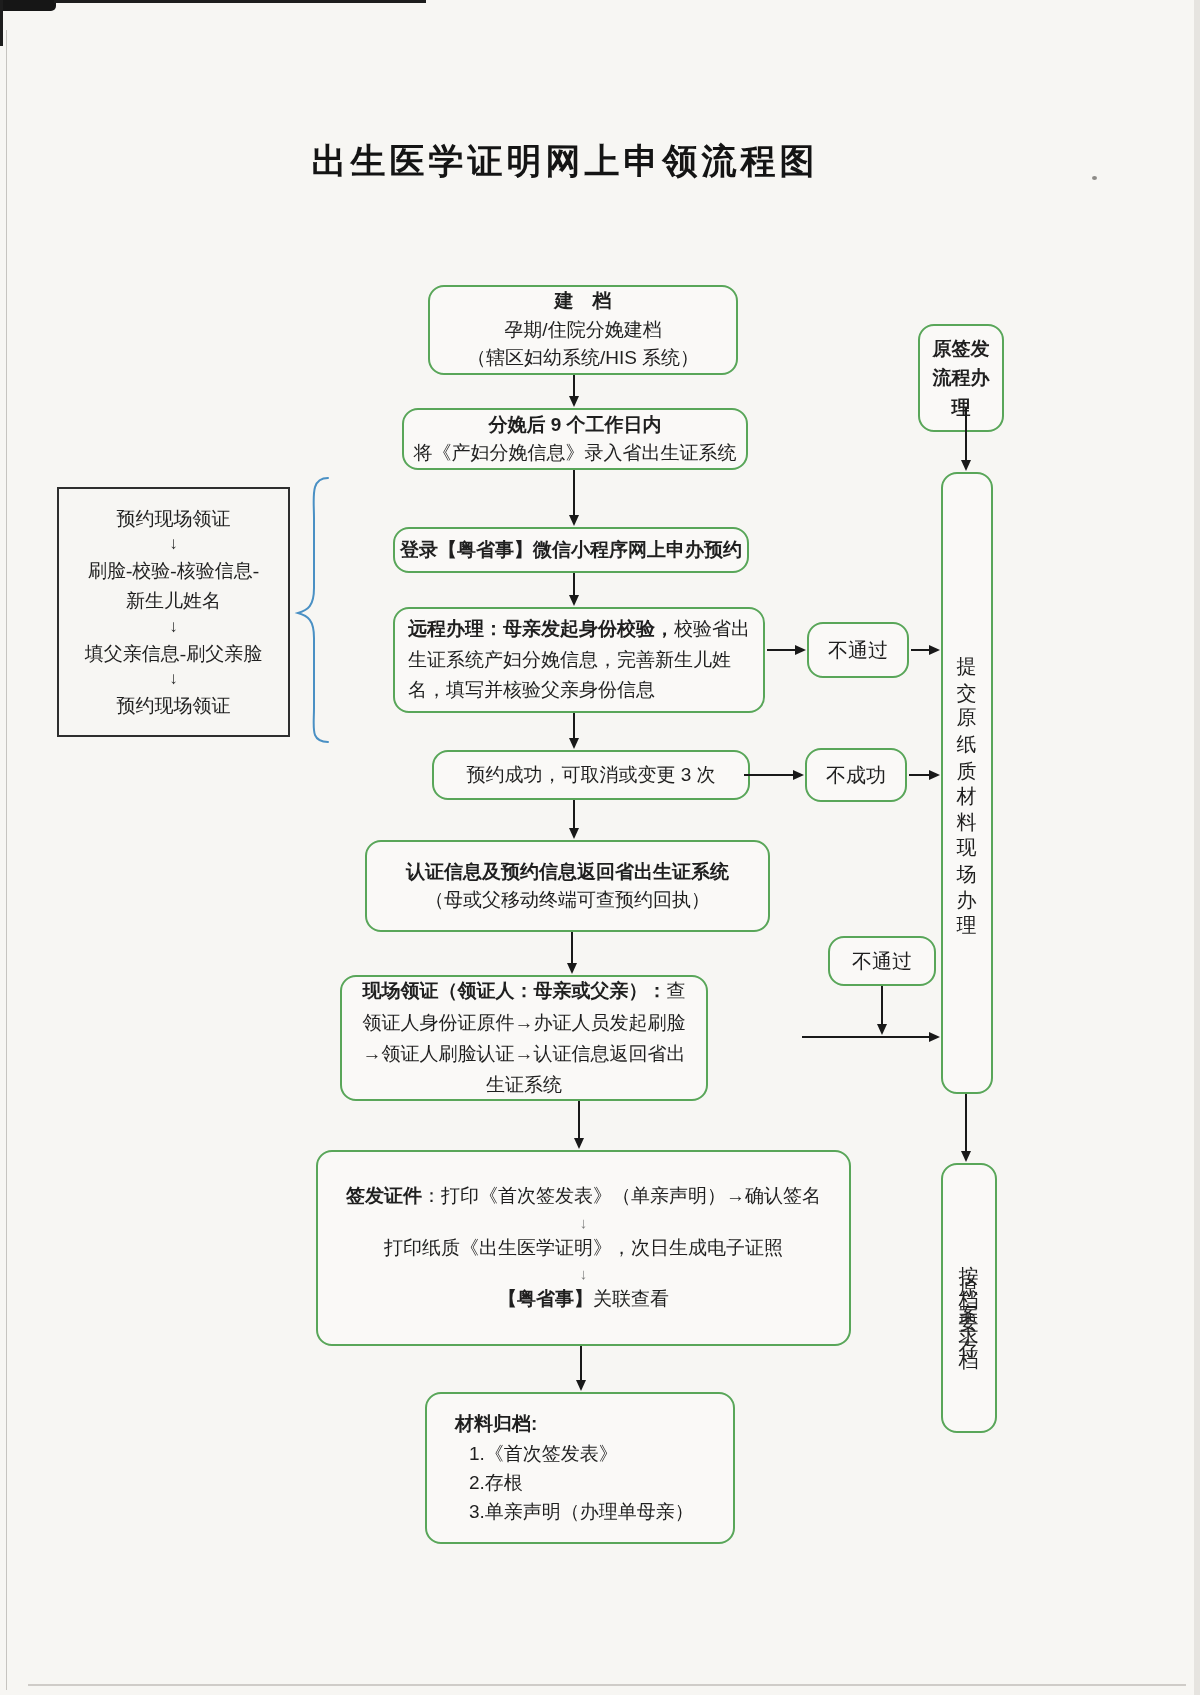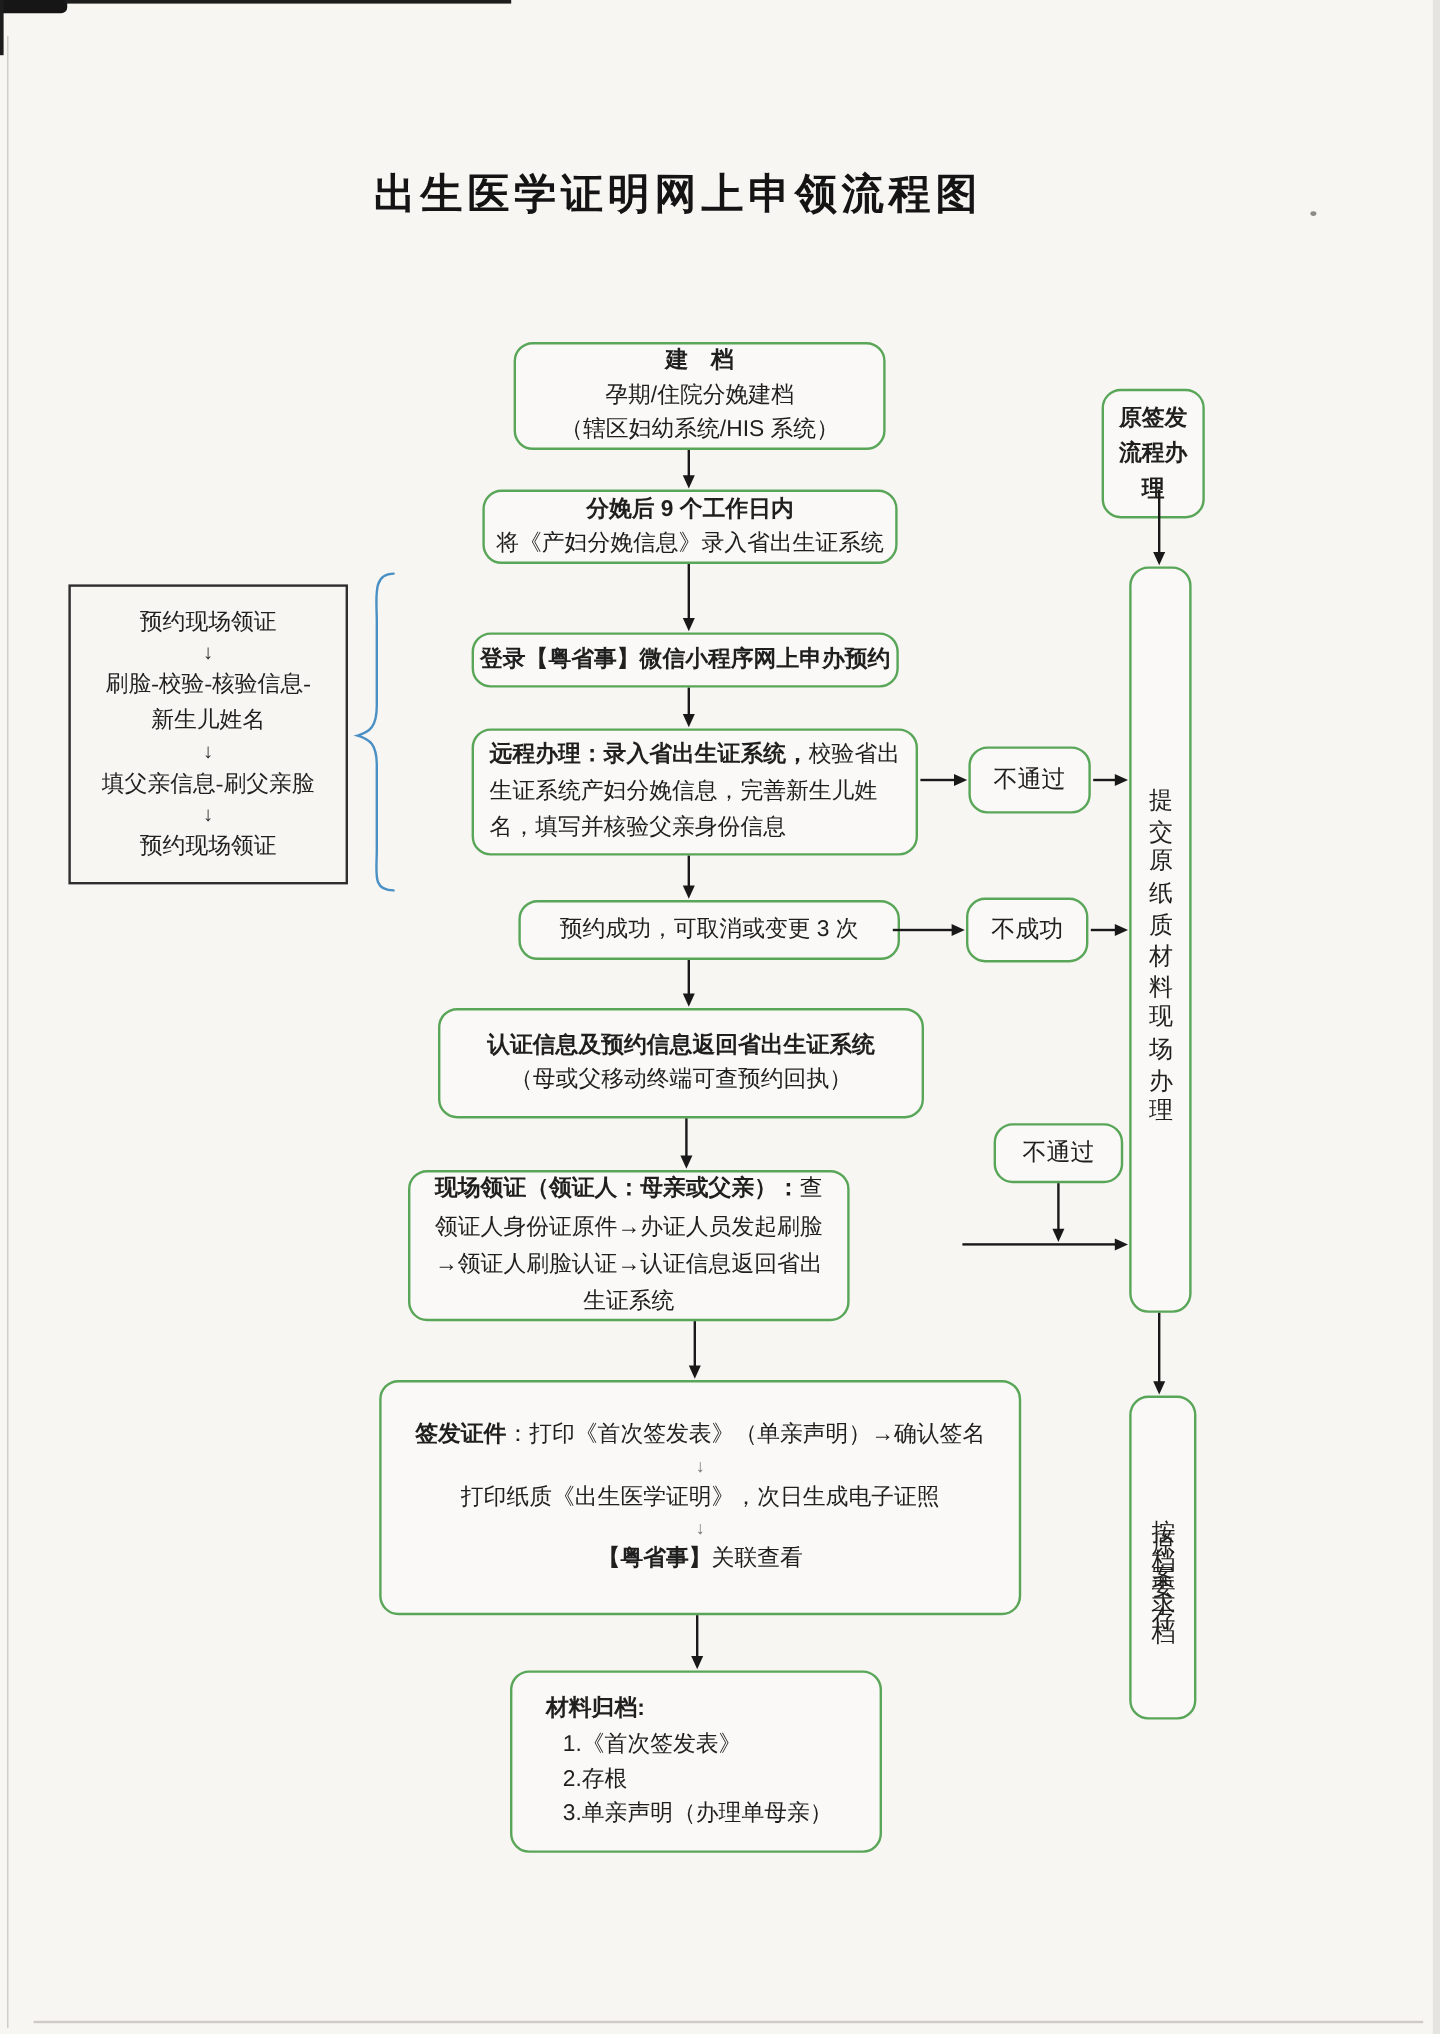--- a/index.html
+++ b/index.html
@@ -94,21 +94,21 @@
     <div>将《产妇分娩信息》录入省出生证系统</div>
   </div>
   <div class="av" style="left:573px;top:470px;height:46px;"></div>
 
   <div class="gbox bk" style="left:393px;top:527px;width:356px;height:46px;">
     <div>登录【粤省事】微信小程序网上申办预约</div>
   </div>
   <div class="av" style="left:573px;top:573px;height:23px;"></div>
 
   <div class="gbox" style="left:393px;top:607px;width:372px;height:106px;text-align:left;align-items:flex-start;padding:4px 13px;justify-content:center;line-height:1.6;">
-    <div><span class="bk">远程办理：录入省出生证系统，</span><span>校验省出生证系统产妇分娩信息，完善新生儿姓名，填写并核验父亲身份信息</span></div>
+    <div><span class="bk">远程办理：母亲发起身份校验，</span><span>校验省出生证系统产妇分娩信息，完善新生儿姓名，填写并核验父亲身份信息</span></div>
   </div>
   <div class="av" style="left:573px;top:713px;height:26px;"></div>
 
   <div class="ah" style="left:767px;top:649px;width:29px;"></div>
   <div class="gbox" style="left:807px;top:622px;width:102px;height:56px;font-size:20px;">
     <div>不通过</div>
   </div>
   <div class="ah" style="left:911px;top:649px;width:19px;"></div>
 
   <div class="gbox" style="left:432px;top:750px;width:318px;height:50px;">

